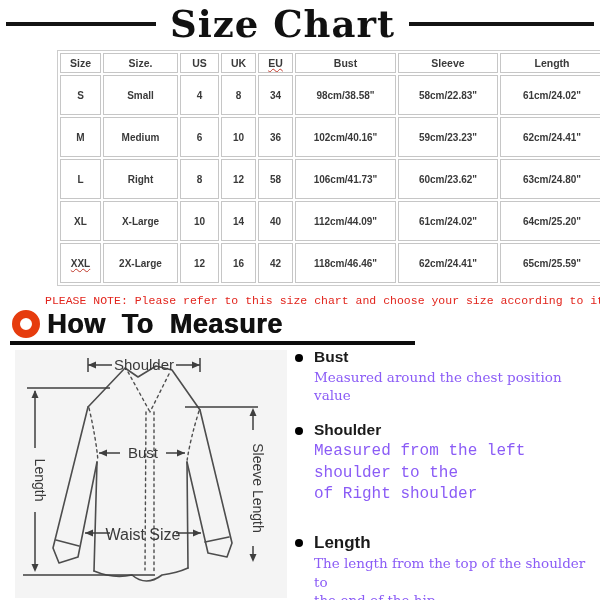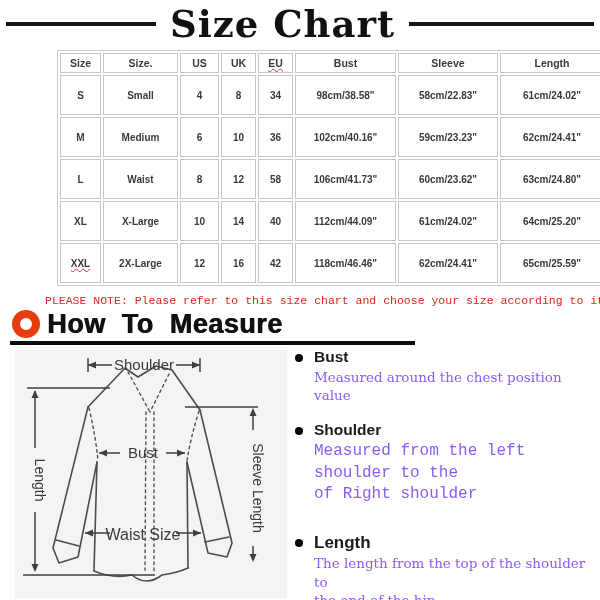--- a/index.html
+++ b/index.html
@@ -106,21 +106,21 @@
           <td>Medium</td>
           <td>6</td>
           <td>10</td>
           <td>36</td>
           <td>102cm/40.16"</td>
           <td>59cm/23.23"</td>
           <td>62cm/24.41"</td>
         </tr>
         <tr>
           <td>L</td>
-          <td>Waist</td>
+          <td>Right</td>
           <td>8</td>
           <td>12</td>
           <td>58</td>
           <td>106cm/41.73"</td>
           <td>60cm/23.62"</td>
           <td>63cm/24.80"</td>
         </tr>
         <tr>
           <td>XL</td>
           <td>X-Large</td>

